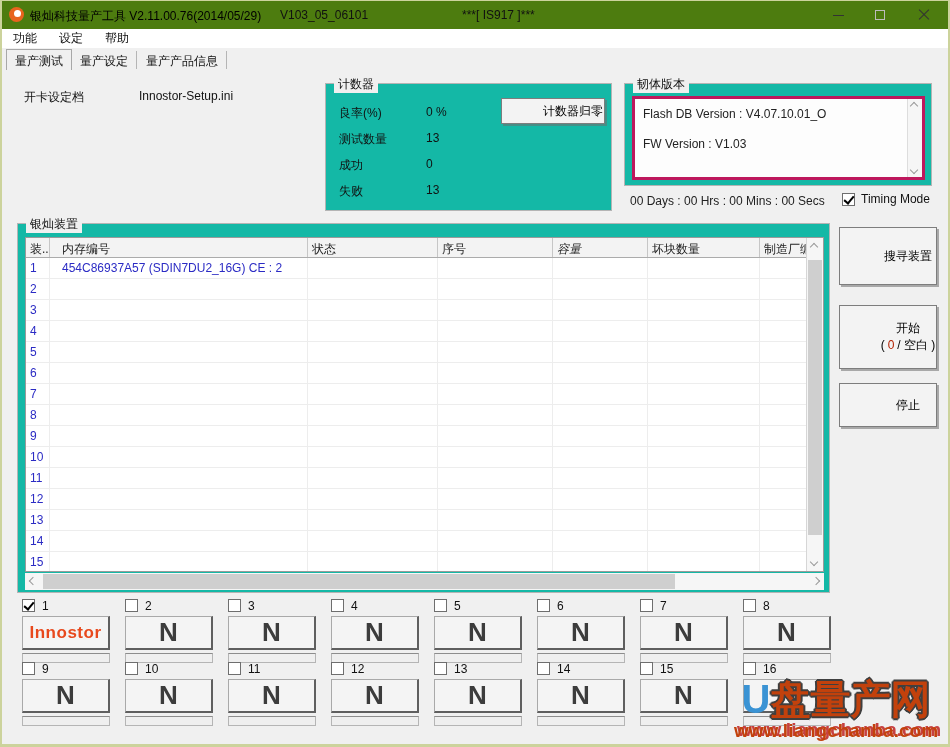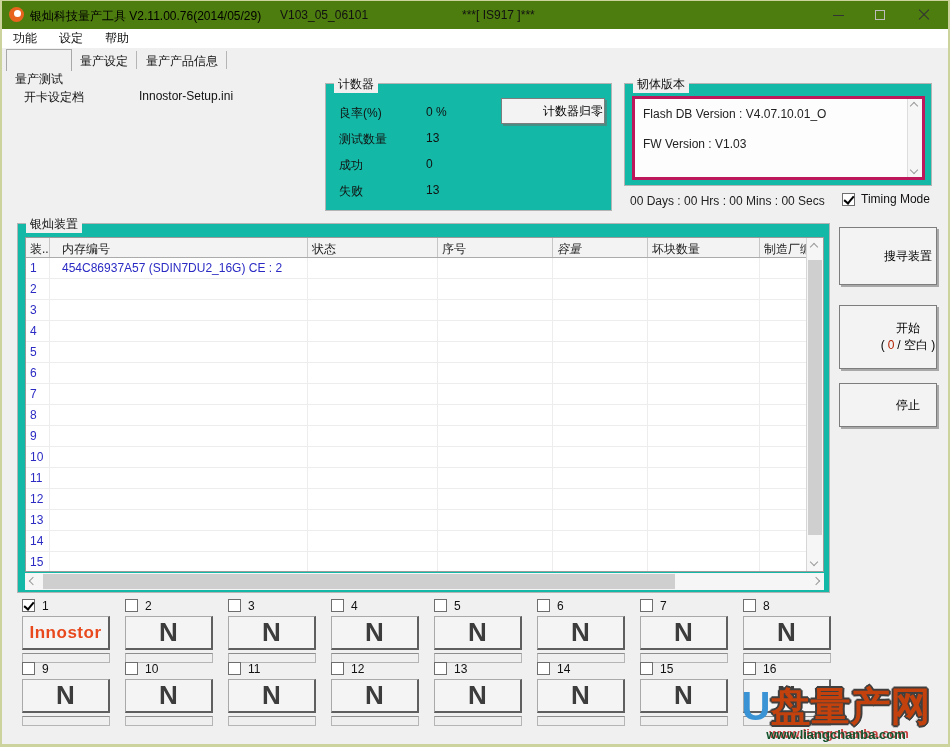--- a/index.html
+++ b/index.html
@@ -25,21 +25,21 @@
   .ico-max { width:10px; height:10px; border:1px solid #bdbdbd; }
   .ico-close { position:relative; width:12px; height:12px; }
   .ico-close::before,.ico-close::after { content:""; position:absolute; left:-1px; top:5px; width:14px; height:1px; background:#333; }
   .ico-close::before { transform:rotate(45deg); } .ico-close::after { transform:rotate(-45deg); }
   
   .menubar { position:absolute; left:0; top:28px; width:100%; height:19px; background:#fff; display:flex; align-items:center; }
   .menu-item { padding:0 11px; color:#111; }
   
   .tabstrip { position:absolute; left:0; top:47px; width:100%; height:21px; }
   .tab { position:absolute; top:3px; height:18px; padding:2px 8px 0; color:#111; border-right:1px solid #b5b5b5; }
-  .tab.active { top:1px; height:21px; background:#f0f0f0; border:1px solid #a8a8a8; border-bottom:none; padding-top:21px; }
+  .tab.active { top:1px; height:21px; background:#f0f0f0; border:1px solid #a8a8a8; border-bottom:none; padding-top:3px; }
   .tab1 { left:4px; } .tab2 { left:70px; } .tab3 { left:136px; }
   
   .groupbox { position:absolute; border:1px solid #b4b4b4; background:#14b8a6; }
   .grouplabel { position:absolute; top:-8px; left:8px; background:#f0f0f0; padding:0 4px; }
   
   .setup-label { position:absolute; left:22px; top:88px; }
   .setup-value { position:absolute; left:137px; top:88px; }
   
   .counter { left:323px; top:82px; width:287px; height:128px; }
   .c-row { position:absolute; left:13px; }
@@ -97,21 +97,21 @@
   .slot-btn.innostor { font-size:17px; color:#e8481c; letter-spacing:0.5px; }
   .slot-prog { margin-top:3px; width:88px; height:10px; background:#efefef;
     border:1px solid #b5b5b5; border-top-color:#8d8d8d; }
   
   .watermark { position:absolute; right:2px; bottom:2px; width:220px; text-align:center; pointer-events:none; }
   .wm-logo { font-size:40px; font-weight:900; line-height:42px; white-space:nowrap; }
   .wm-u { color:#3a93d4; }
   .wm-rest { color:#c2410c;
     text-shadow:2px 0 0 #3f3f3f,-2px 0 0 #3f3f3f,0 2px 0 #3f3f3f,0 -2px 0 #3f3f3f,
       1px 1px 0 #3f3f3f,-1px -1px 0 #3f3f3f,1px -1px 0 #3f3f3f,-1px 1px 0 #3f3f3f; }
-  .wm-url { font-size:13px; font-weight:bold; color:#14532d; margin-top:0;
+  .wm-url { font-size:19px; font-weight:bold; color:#c2410c; margin-top:0;
     text-shadow:3px -1px 0 #c64040; }
 </style>
 </head>
 <body>
 
 <div class="titlebar">
   <span class="app-icon"></span>
   <span class="title-main">银灿科技量产工具 V2.11.00.76(2014/05/29)</span>
   <span class="title-build">V103_05_06101</span>
   <span class="title-chip">***[ IS917 ]***</span>

